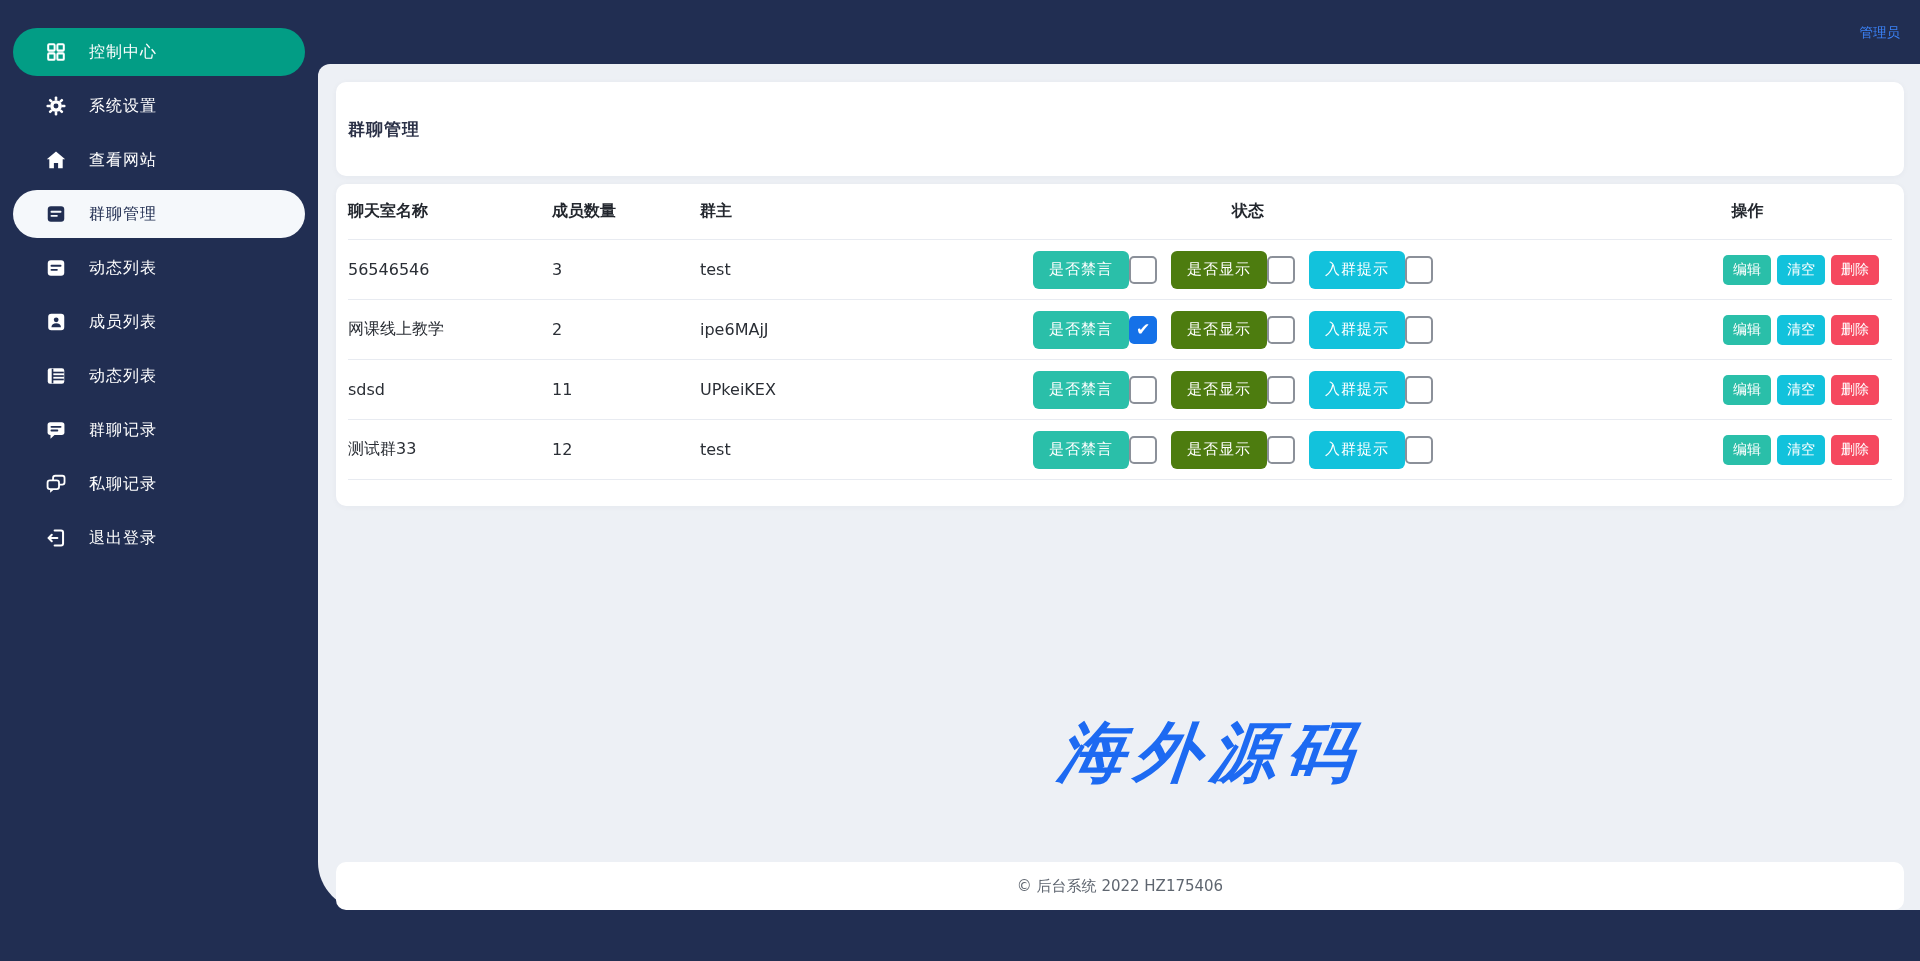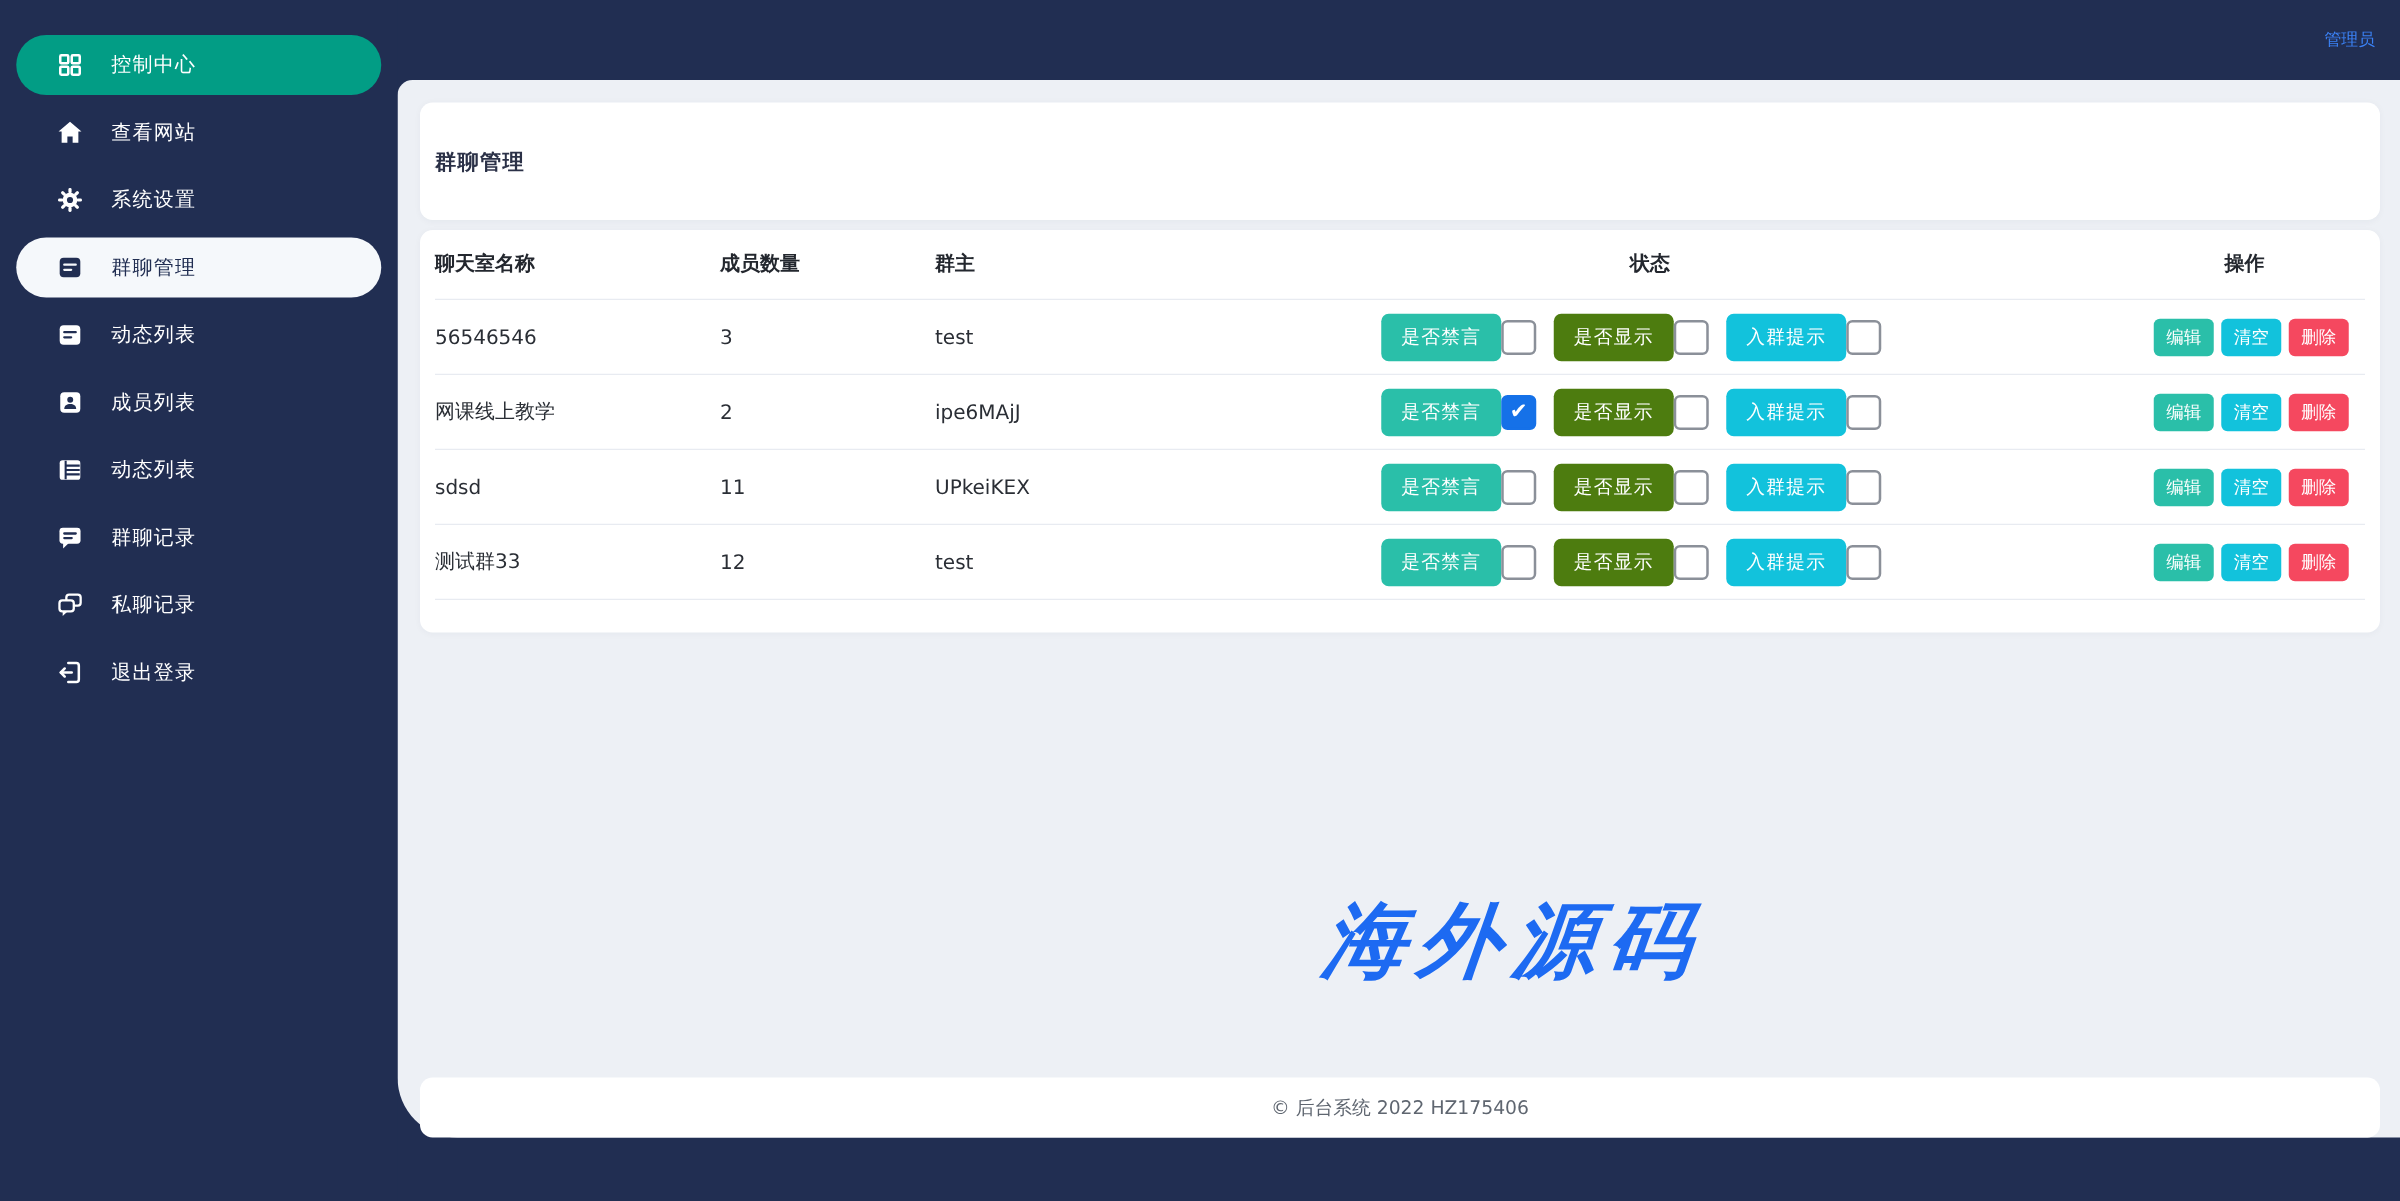--- a/index.html
+++ b/index.html
@@ -36,21 +36,21 @@
   
   .main {
     position:absolute; left:318px; top:64px; width:1602px; height:846px;
     background:#edf0f5; border-radius:12px 0 0 48px;
   }
   .card { background:#ffffff; border-radius:10px; box-shadow:0 1px 6px rgba(33,46,82,0.04); }
   .title-card { margin:18px 16px 8px 18px; height:94px; display:flex; align-items:center; padding:0 12px; }
   .title-card h1 { margin:0; font-size:17px; font-weight:bold; color:#2b3147; letter-spacing:1px; }
 
   .table-card { margin:0 16px 0 18px; padding:0 12px 26px 12px; }
-  .thead,.trow { display:flex; align-items:center;gap:24px; }
+  .thead,.trow { display:flex; align-items:center; }
   .thead { height:56px; border-bottom:1px solid #e8ebf1; font-weight:bold; font-size:16px; color:#23272e; }
   .trow  { height:60px; border-bottom:1px solid #e8ebf1; font-size:16px; color:#2a2e35; }
   .col-name    { width:204px; }
   .col-members { width:148px; }
   .col-owner   { width:333px; }
   .col-status  { width:430px; display:flex; align-items:center; }
   .thead .col-status { justify-content:center; }
   .col-actions { flex:1; display:flex; align-items:center; justify-content:flex-end; padding-right:13px; }
   .thead .col-actions { justify-content:center; padding-left:140px; padding-right:0; }
 
@@ -100,29 +100,20 @@
     <div class="item teal">
       <span class="ic">
         <svg viewBox="0 0 24 24" width="22" height="22" fill="none" stroke="currentColor" stroke-width="2.2">
           <rect x="3.5" y="3.5" width="7" height="7" rx="1"></rect>
             <rect x="13.5" y="3.5" width="7" height="7" rx="1"></rect>
           <rect x="3.5" y="13.5" width="7" height="7" rx="1"></rect>
             <rect x="13.5" y="13.5" width="7" height="7" rx="1"></rect>
         </svg>
       </span>
       <span class="lbl">控制中心</span>
-    </div>
-
-    <div class="item">
-      <span class="ic">
-        <svg viewBox="0 0 24 24" width="22" height="22">
-          <path fill="currentColor" d="M12 2.6 L22 11.2 h-2.7 V21 h-5 v-5.6 h-4.6 V21 h-5 v-9.8 H2 Z"></path>
-        </svg>
-      </span>
-      <span class="lbl">查看网站</span>
     </div>
 
     <div class="item">
       <span class="ic">
         <svg viewBox="0 0 24 24" width="22" height="22">
           <g fill="currentColor">
             <rect x="10.6" y="1.6" width="2.8" height="4.6" rx="1.2"></rect>
             <rect x="10.6" y="1.6" width="2.8" height="4.6" rx="1.2" transform="rotate(45 12 12)"></rect>
             <rect x="10.6" y="1.6" width="2.8" height="4.6" rx="1.2" transform="rotate(90 12 12)"></rect>
             <rect x="10.6" y="1.6" width="2.8" height="4.6" rx="1.2" transform="rotate(135 12 12)"></rect>
@@ -131,20 +122,29 @@
             <rect x="10.6" y="1.6" width="2.8" height="4.6" rx="1.2" transform="rotate(270 12 12)"></rect>
             <rect x="10.6" y="1.6" width="2.8" height="4.6" rx="1.2" transform="rotate(315 12 12)"></rect>
             <circle cx="12" cy="12" r="6.4"></circle>
           </g>
           <circle cx="12" cy="12" r="2.7" fill="var(--hole)"></circle>
         </svg>
       </span>
       <span class="lbl">系统设置</span>
     </div>
 
+    <div class="item">
+      <span class="ic">
+        <svg viewBox="0 0 24 24" width="22" height="22">
+          <path fill="currentColor" d="M12 2.6 L22 11.2 h-2.7 V21 h-5 v-5.6 h-4.6 V21 h-5 v-9.8 H2 Z"></path>
+        </svg>
+      </span>
+      <span class="lbl">查看网站</span>
+    </div>
+
     <div class="item active">
       <span class="ic">
         <svg viewBox="0 0 24 24" width="22" height="22">
           <rect x="3" y="3.5" width="18" height="17" rx="3.5" fill="currentColor"></rect>
           <line x1="7" y1="9.5" x2="17" y2="9.5" stroke="var(--hole)" stroke-width="2" stroke-linecap="round"></line>
           <line x1="7" y1="14" x2="13" y2="14" stroke="var(--hole)" stroke-width="2" stroke-linecap="round"></line>
         </svg>
       </span>
       <span class="lbl">群聊管理</span>
     </div>

